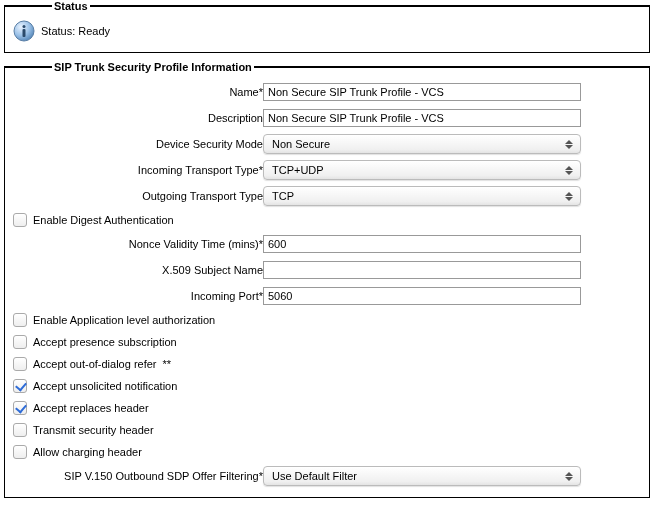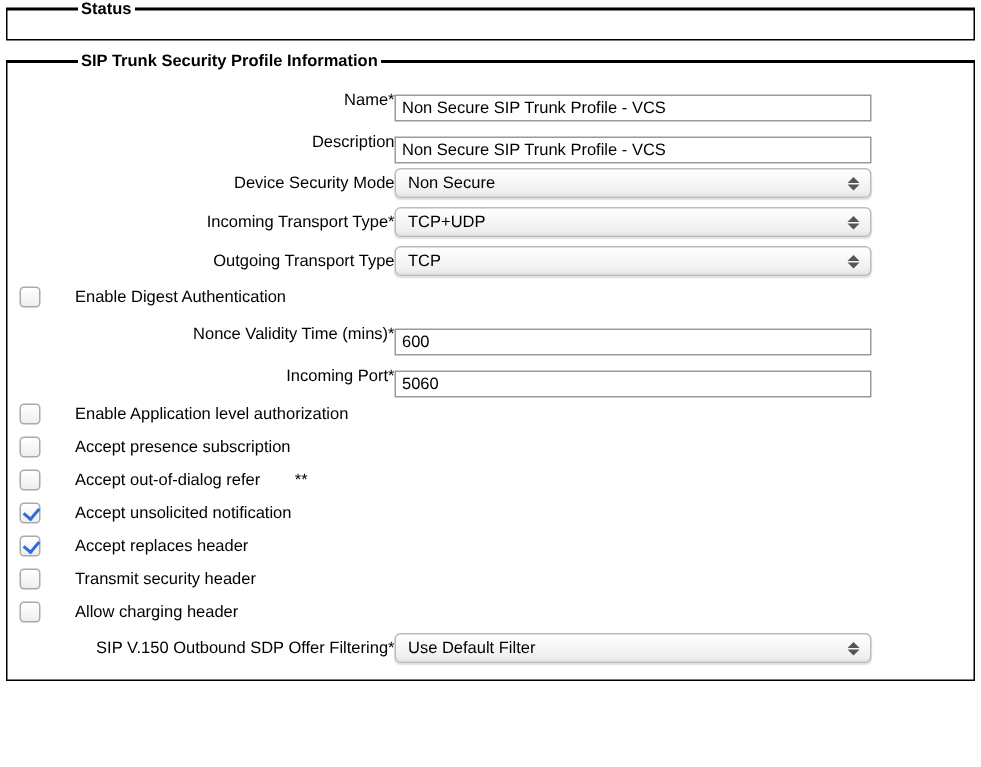--- a/index.html
+++ b/index.html
@@ -54,21 +54,20 @@
   }
   .req { font-size:11px; }
   input[type="text"] {
     width: 318px;
     height: 18px;
     border: 1px solid #999;
     padding: 1px 4px;
     font-family: Verdana, Geneva, sans-serif;
     font-size: 11px;
     box-sizing: border-box;
-    margin-top: 10px;
   }
   .select-wrap {
     width: 318px;
     height: 20px;
     border: 1px solid #bbb;
     border-radius: 4px;
     background: linear-gradient(#ffffff,#f0f0f0 80%,#e4e4e4);
     box-shadow: inset 0 1px 0 #fff, 0 1px 1px rgba(0,0,0,0.12);
     display: flex;
     align-items: center;
@@ -94,21 +93,21 @@
     content:"";
     width:0;height:0;
     border-left:4px solid transparent;
     border-right:4px solid transparent;
   }
   .select-wrap .arrows::before { border-bottom:4px solid #555; }
   .select-wrap .arrows::after  { border-top:4px solid #555; }
   .check-row {
     display:flex;
     align-items:center;
-    gap:23px;
+    gap:6px;
     min-height:22px;
   }
   .cb {
     position:relative;
     width:14px;height:14px;
     border:1px solid #aaa;
     border-radius:3px;
     background:linear-gradient(#fff,#eee);
     box-sizing:border-box;
     display:inline-flex;
@@ -123,20 +122,37 @@
     border-left:2.4px solid #2e6cd8;
     border-bottom:2.4px solid #2e6cd8;
     transform: rotate(-50deg);
   }
 </style>
 </head>
 <body>
 
 <fieldset>
   <legend>Status</legend>
+  <div class="status-row">
+    <span class="info-icon">
+      <svg width="22" height="22" viewBox="0 0 22 22">
+        <defs>
+          <radialGradient id="g1" cx="35%" cy="30%" r="70%">
+            <stop offset="0%" stop-color="#e9f3ff"></stop>
+            <stop offset="60%" stop-color="#9cc2e8"></stop>
+            <stop offset="100%" stop-color="#5f8fbf"></stop>
+          </radialGradient>
+        </defs>
+        <circle cx="11" cy="11" r="10" fill="url(#g1)" stroke="#5a7fa6" stroke-width="1"></circle>
+        <rect x="9.5" y="5" width="3" height="3" rx="1.5" fill="#2b4a6b"></rect>
+        <rect x="9.5" y="9" width="3" height="8" rx="1" fill="#2b4a6b"></rect>
+      </svg>
+    </span>
+    <span>Status: Ready</span>
+  </div>
 </fieldset>
 
 <fieldset>
   <legend>SIP Trunk Security Profile Information</legend>
 
   <div class="form-row">
     <div class="lbl"><span>Name</span><span class="req">*</span></div>
     <div class="ctl"><input type="text" value="Non Secure SIP Trunk Profile - VCS" style=""></div>
   </div>
 
@@ -178,20 +194,24 @@
   <div class="check-row">
     <span class="cb"></span>
     <span>Enable Digest Authentication</span>
   </div>
 
   <div class="form-row">
     <div class="lbl"><span>Nonce Validity Time (mins)</span><span class="req">*</span></div>
     <div class="ctl"><input type="text" value="600" style=""></div>
   </div>
 
+  <div class="form-row">
+    <div class="lbl"><span>X.509 Subject Name</span></div>
+    <div class="ctl"><input type="text" value="" style=""></div>
+  </div>
 
   <div class="form-row">
     <div class="lbl"><span>Incoming Port</span><span class="req">*</span></div>
     <div class="ctl"><input type="text" value="5060" style=""></div>
   </div>
 
   <div class="check-row">
     <span class="cb"></span>
     <span>Enable Application level authorization</span>
   </div>

